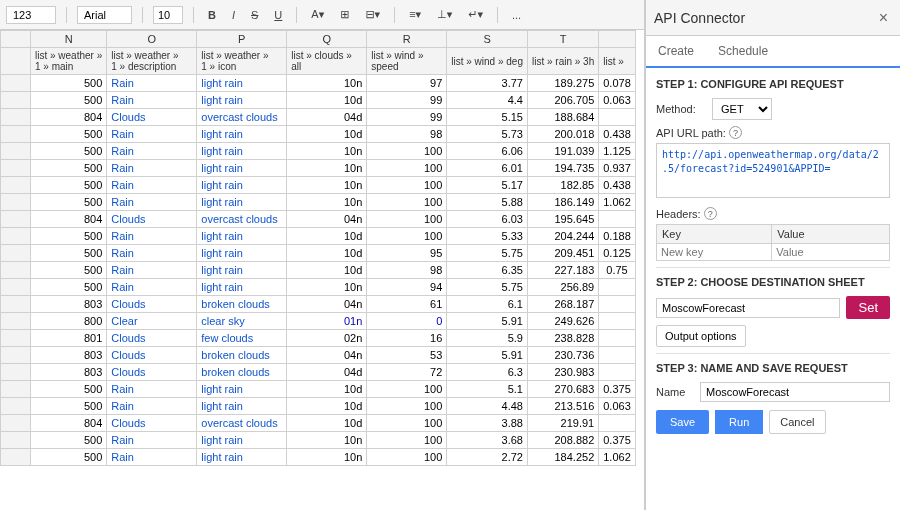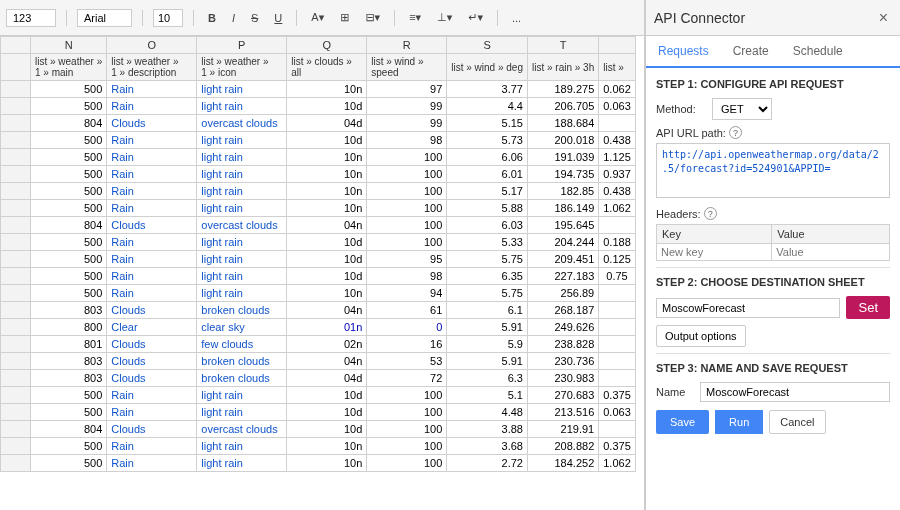--- a/index.html
+++ b/index.html
@@ -1,21 +1,21 @@
 <!DOCTYPE html>
 <html><head>
   <meta charset="utf-8">
   <style>
     * { box-sizing: border-box; margin: 0; padding: 0; }
     body { font-family: Arial, sans-serif; font-size: 11px; background: #fff; display: flex; width: 900px; height: 510px; overflow: hidden; }
 
     
     #spreadsheet { flex: 1; display: flex; flex-direction: column; overflow: hidden; border-right: 1px solid #ccc; }
 
-    .toolbar { height: 36px; background: #f5f5f5; border-bottom: 1px solid #ccc; display: flex; align-items: center; padding: 0 6px; gap: 8px; font-size: 12px; }
+    .toolbar { height: 30px; background: #f5f5f5; border-bottom: 1px solid #ccc; display: flex; align-items: center; padding: 0 6px; gap: 8px; font-size: 12px; }
     .toolbar-cell { background: white; border: 1px solid #ccc; padding: 2px 6px; font-size: 11px; min-width: 50px; }
     .toolbar-font { background: white; border: 1px solid #ccc; padding: 2px 6px; font-size: 11px; min-width: 55px; }
     .toolbar-size { background: white; border: 1px solid #ccc; padding: 2px 4px; font-size: 11px; min-width: 30px; }
     .toolbar-sep { width: 1px; height: 16px; background: #ccc; margin: 0 2px; }
     .toolbar-btn { padding: 2px 4px; cursor: pointer; font-size: 11px; color: #444; }
 
     .sheet-table-container { overflow: auto; flex: 1; }
     table { border-collapse: collapse; white-space: nowrap; }
     th, td { border: 1px solid #d0d0d0; padding: 2px 4px; min-width: 30px; font-size: 11px; }
     th { background: #f3f3f3; text-align: center; font-weight: normal; color: #333; position: sticky; top: 0; z-index: 2; }
@@ -129,21 +129,21 @@
       <tbody id="sheet-body">
       <tr>
       <td class="row-num"></td>
       <td class="col-n">500</td>
       <td class="col-o" style="color:#1155cc;">Rain</td>
       <td class="col-p" style="color:#1155cc;">light rain</td>
       <td class="col-q" style="">10n</td>
       <td class="col-r" style="">97</td>
       <td class="col-s">3.77</td>
       <td class="col-t">189.275</td>
-      <td class="col-u">0.062</td>
+      <td class="col-u">0.078</td>
     </tr>
           <tr>
       <td class="row-num"></td>
       <td class="col-n">500</td>
       <td class="col-o" style="color:#1155cc;">Rain</td>
       <td class="col-p" style="color:#1155cc;">light rain</td>
       <td class="col-q" style="">10d</td>
       <td class="col-r" style="">99</td>
       <td class="col-s">4.4</td>
       <td class="col-t">206.705</td>
@@ -385,21 +385,20 @@
   </div>
 </div>
 
 <div id="side-panel">
   <div class="panel-header">
     <span class="panel-title">API Connector</span>
     <span class="panel-close">×</span>
   </div>
 
   <div class="panel-tabs">
-    <div class="panel-tab active">Requests</div>
     <div class="panel-tab">Create</div>
     <div class="panel-tab">Schedule</div>
   </div>
 
   <div class="panel-body">
 
     
     <div class="step-title">STEP 1: CONFIGURE API REQUEST</div>
 
     <div class="field-row">

